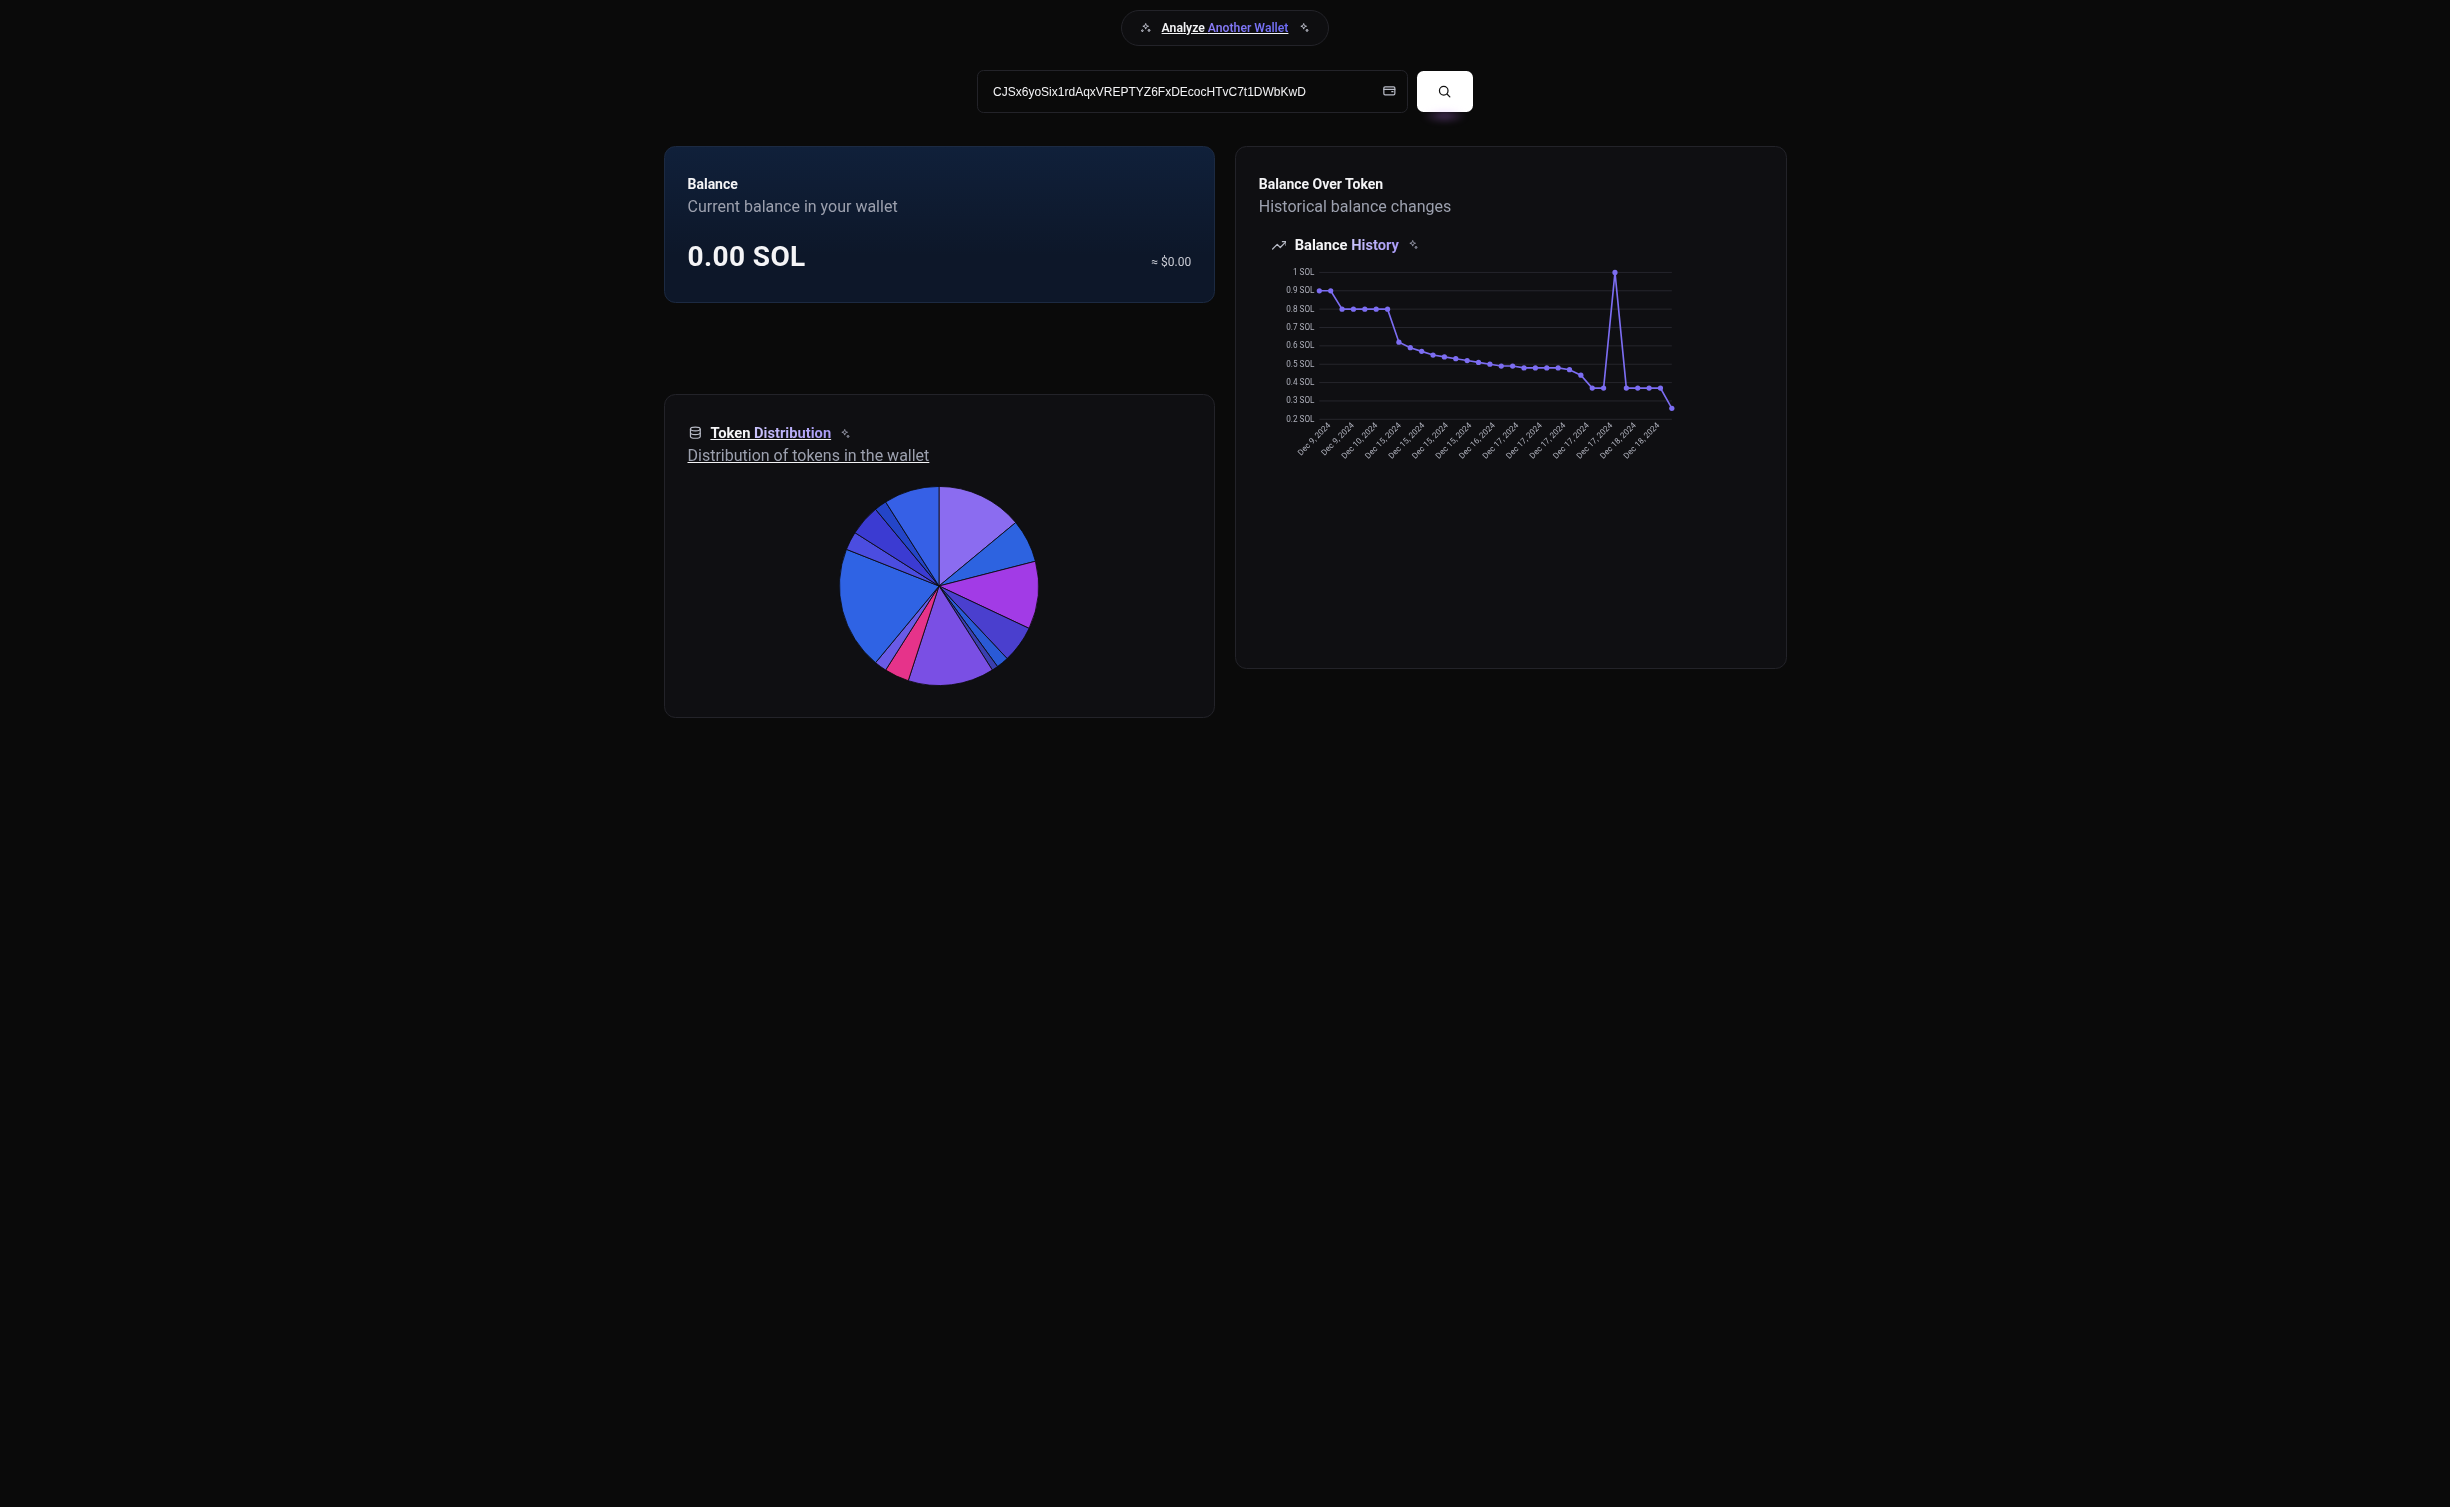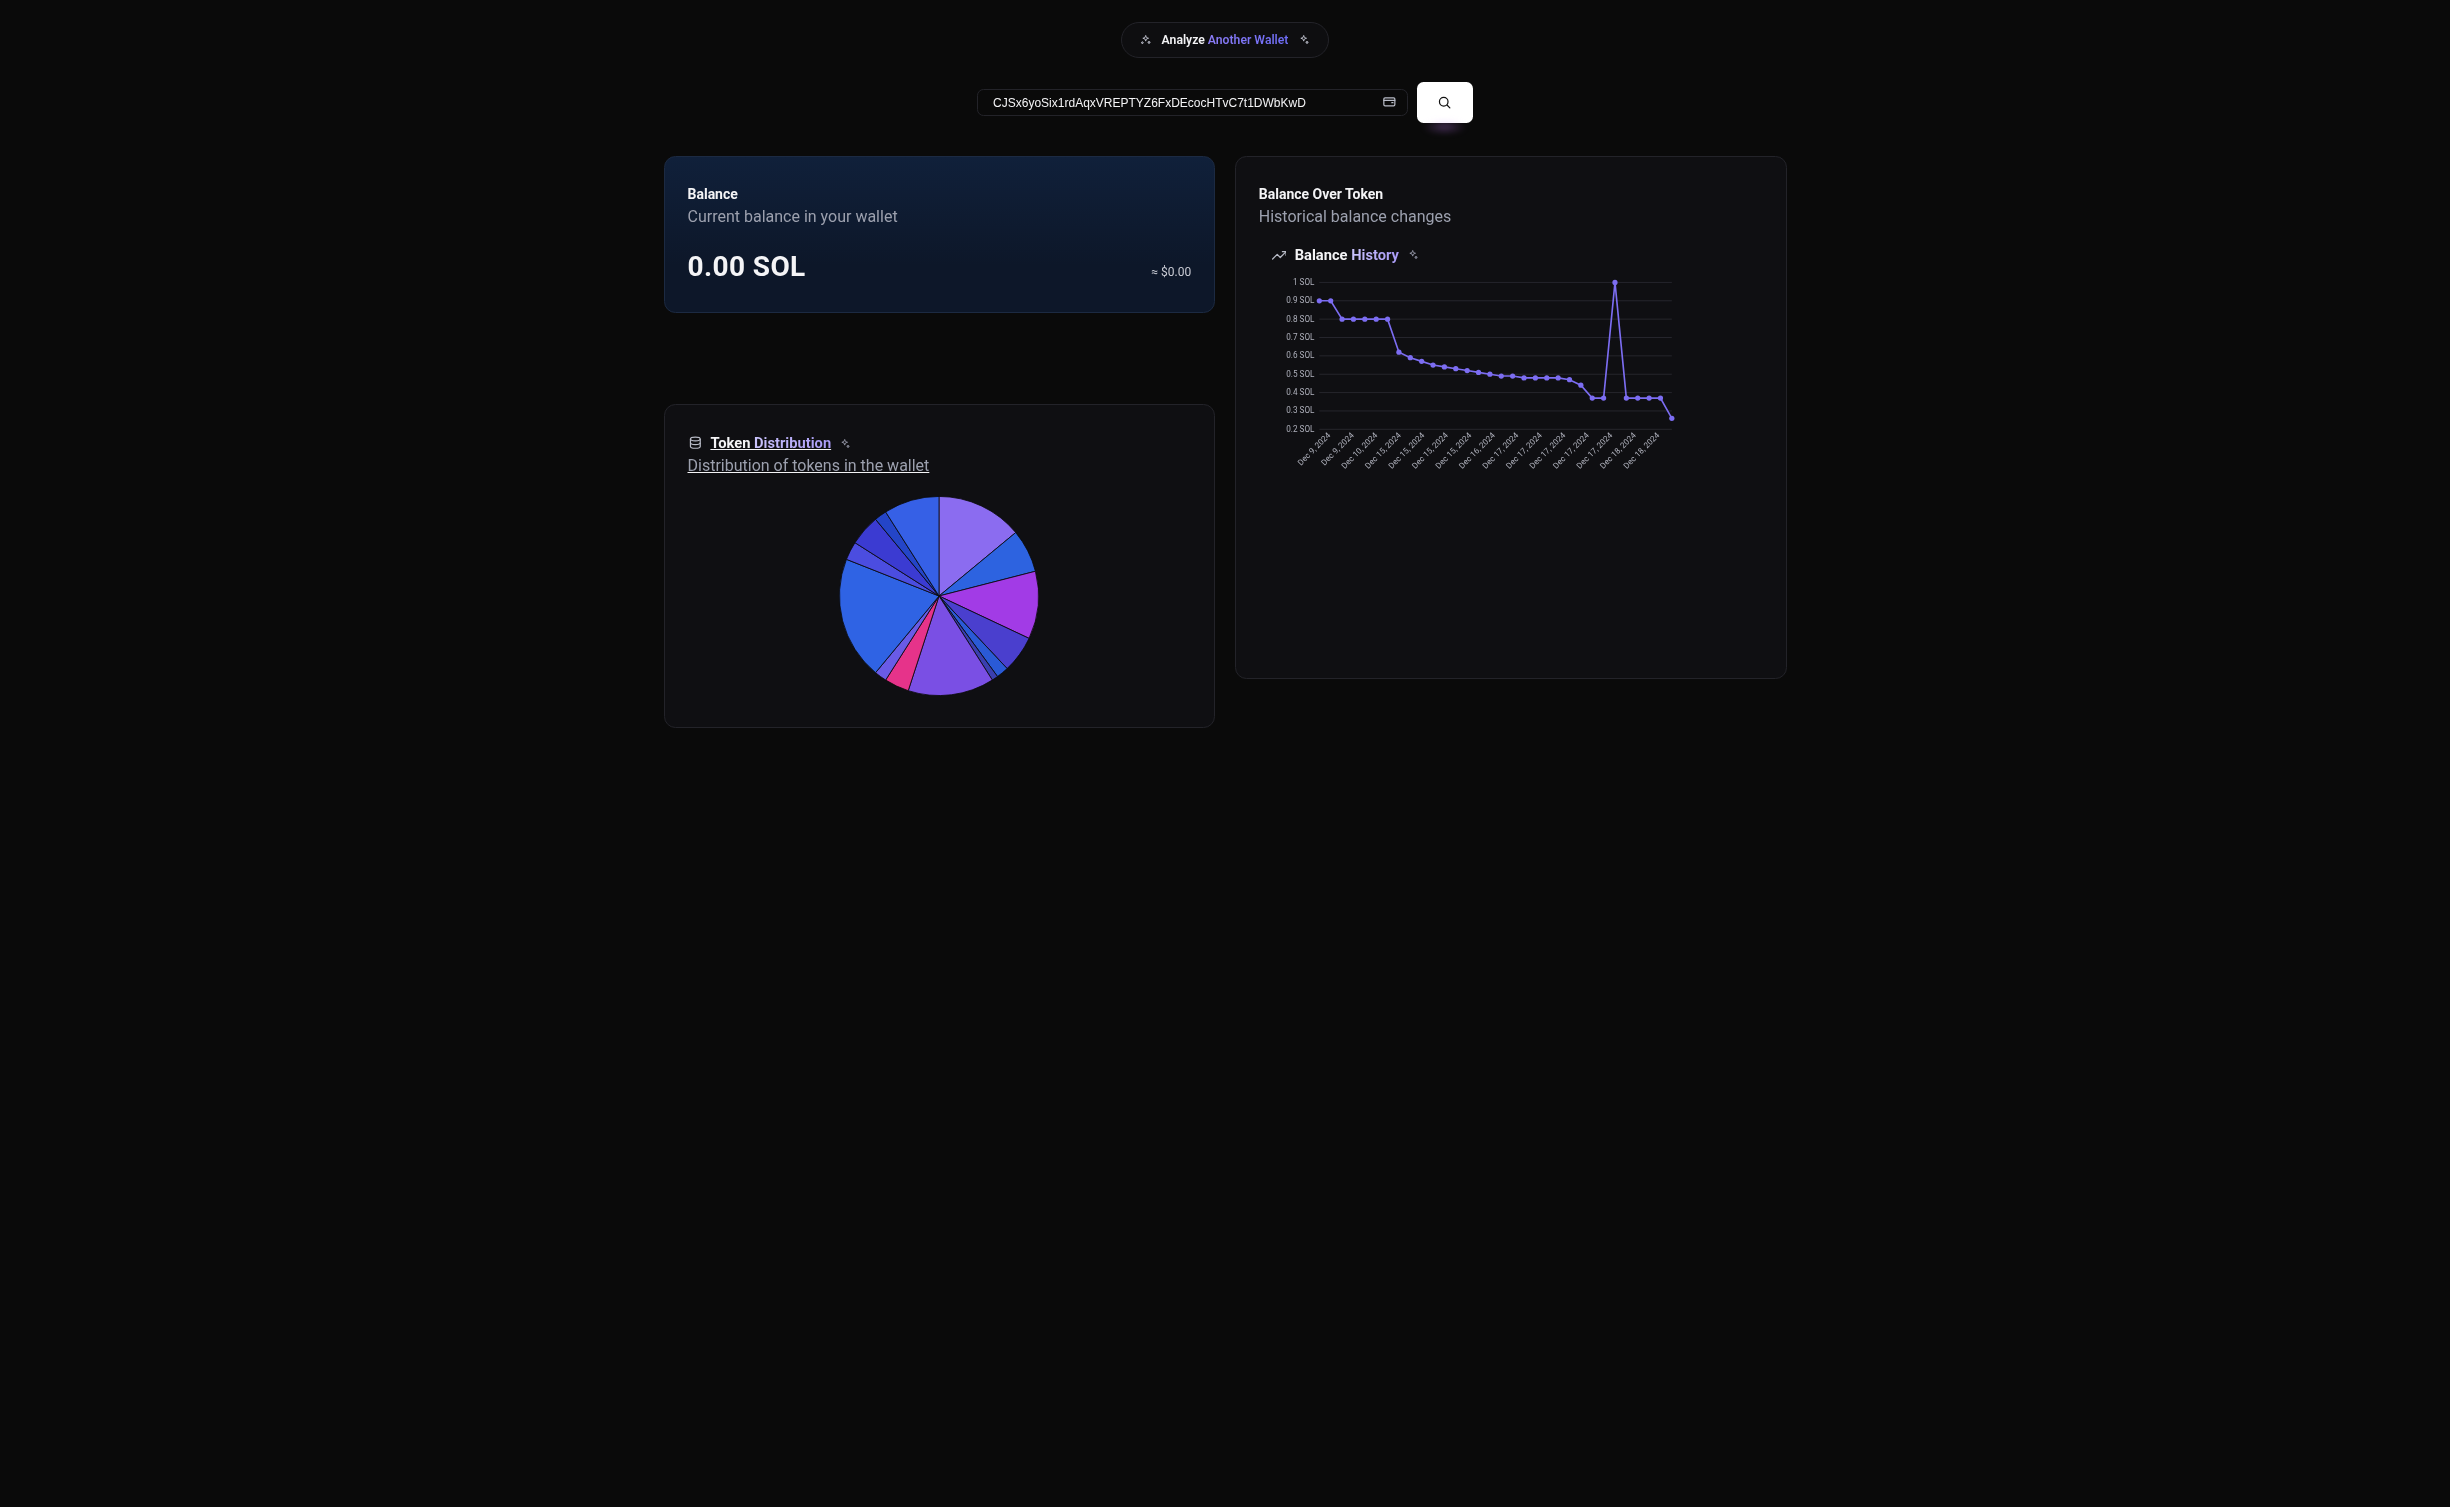--- a/index.html
+++ b/index.html
@@ -11,27 +11,27 @@
     --muted:#9ca0ae;
     --text:#f4f4f6;
     --accent-purple:#8b7cf6;
     --accent-blue:#4d6ff0;
     --line:#7c6df2;
   }
   *{box-sizing:border-box;}
   html,body{margin:0;padding:0;background:var(--bg);color:var(--text);font-family:-apple-system,BlinkMacSystemFont,"Segoe UI",Roboto,Helvetica,Arial,sans-serif;font-size:11.4px;}
   .page{width:100%;max-width:1136px;margin:0 auto;padding:0 6.5px 33px;}
   
-  .top{display:flex;flex-direction:column;align-items:center;gap:24.5px;padding-top:22px;}
+  .top{display:flex;flex-direction:column;align-items:center;gap:24.5px;padding-top:10px;text-decoration:underline;}
   .badge{display:inline-flex;align-items:center;gap:9.8px;padding:9.8px 18px;border:0.8px solid var(--border);border-radius:816px;font-weight:600;font-size:12.2px;background:rgba(20,20,24,.4);}
   .badge .grad{background:linear-gradient(90deg,#8b7cf6,#6d6cf5);-webkit-background-clip:text;background-clip:text;color:transparent;}
   .sparkle svg{display:block;}
   .search-row{display:flex;gap:8.2px;align-items:center;justify-content:center;width:100%;}
   .input-wrap{position:relative;width:431px;}
-  .input-wrap input{width:100%;height:27px;background:transparent;border:0.8px solid var(--border);border-radius:6.5px;color:var(--text);padding:0 39px 0 14.7px;font-size:12px;outline:none;}
+  .input-wrap input{width:100%;height:43px;background:transparent;border:0.8px solid var(--border);border-radius:6.5px;color:var(--text);padding:0 39px 0 14.7px;font-size:12px;outline:none;}
   .input-wrap .wallet-ico{position:absolute;right:11.4px;top:50%;transform:translateY(-50%);color:#b9bcc7;}
   .go-btn{width:56px;height:41px;border-radius:6.5px;background:#fff;display:flex;align-items:center;justify-content:center;border:none;cursor:pointer;position:relative;}
   .go-btn::after{content:"";position:absolute;left:10%;right:10%;bottom:-11.4px;height:14.7px;border-radius:50%;background:radial-gradient(ellipse at center,rgba(200,120,255,.35),rgba(0,0,0,0) 70%);filter:blur(3.3px);}
   
   .grid{display:grid;grid-template-columns:1fr 1fr;gap:19.6px;margin-top:33px;align-items:start;}
   .card{border:0.8px solid var(--border);border-radius:11.4px;padding:29px 23px;background:var(--card);}
   .card.balance-card{background:linear-gradient(180deg,#10203a,#0d1729 70%);border-color:#1c2a42;min-height:144px;display:flex;flex-direction:column;justify-content:space-between;}
   .card h3.title{margin:0 0 4.9px;font-size:14px;font-weight:700;}
   .subtitle{color:var(--muted);font-size:16px;margin:0;}
   .bal-row{display:flex;align-items:baseline;justify-content:space-between;margin-top:24.5px;}

